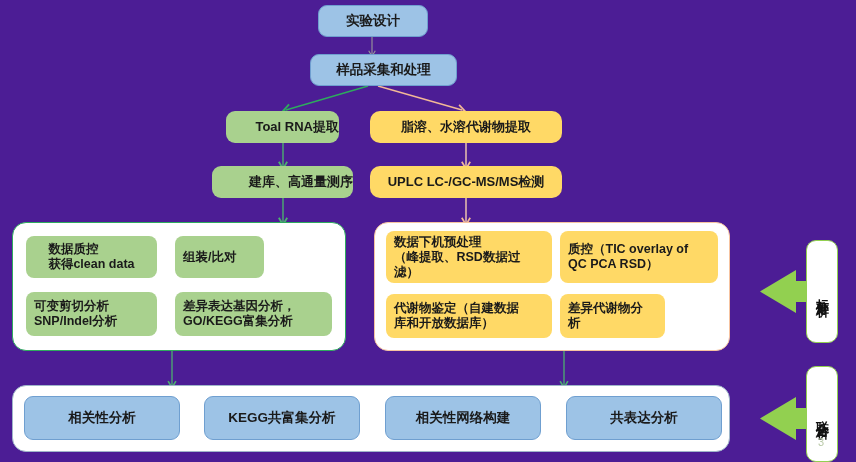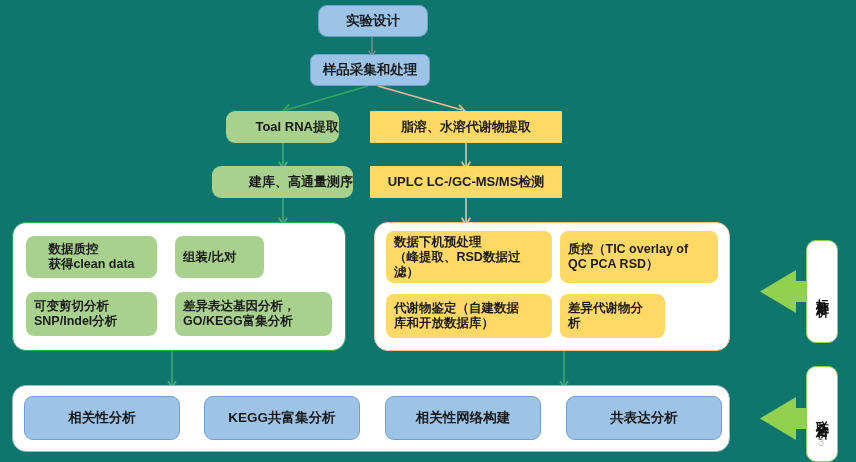--- a/index.html
+++ b/index.html
@@ -9,21 +9,21 @@
     background: #ffffff;
   }
   body {
     font-family: "Liberation Sans", "DejaVu Sans", sans-serif;
   }
   #canvas {
     position: relative;
     width: 856px;
     height: 462px;
     overflow: hidden;
-    background: #0f766e;
+    background: #4c1d95;
   }
   #wires {
     position: absolute;
     left: 0;
     top: 0;
     width: 856px;
     height: 462px;
     pointer-events: none;
   }
   .node {
@@ -52,21 +52,21 @@
     border: none;
     border-radius: 9px;
     font-size: 13px;
     font-weight: 700;
     justify-content: flex-end;
   }
   
   .yellow {
     background: #ffd966;
     border: none;
-    border-radius: 1px;
+    border-radius: 10px;
     font-size: 13px;
     font-weight: 700;
   }
   
   .sub {
     justify-content: flex-start;
     text-align: left;
     padding: 5px 8px;
     font-size: 12.5px;
     font-weight: 700;
@@ -151,21 +151,21 @@
 
     <path d="M826,291 L826,281 L796,281 L796,270 L760,291.5 L796,313 L796,302 L826,302 Z" fill="#92d050"></path>
 
     <path d="M826,418 L826,408 L796,408 L796,397 L760,418.5 L796,440 L796,429 L826,429 Z" fill="#92d050"></path>
   </svg>
 
   <div class="node blue" style="left:318px; top:5px; width:110px; height:32px;">
     <span>实验设计</span>
   </div>
 
-  <div class="node blue" style="left:310px; top:54px; width:120px; height:32px;border-radius:7px;">
+  <div class="node blue" style="left:310px; top:54px; width:147px; height:32px;">
     <span>样品采集和处理</span>
   </div>
 
   <div class="node green" style="left:226px; top:111px; width:113px; height:32px;">
     <span>Toal RNA提取</span>
   </div>
 
   <div class="node green" style="left:212px; top:166px; width:141px; height:32px;">
     <span>建库、高通量测序</span>
   </div>

